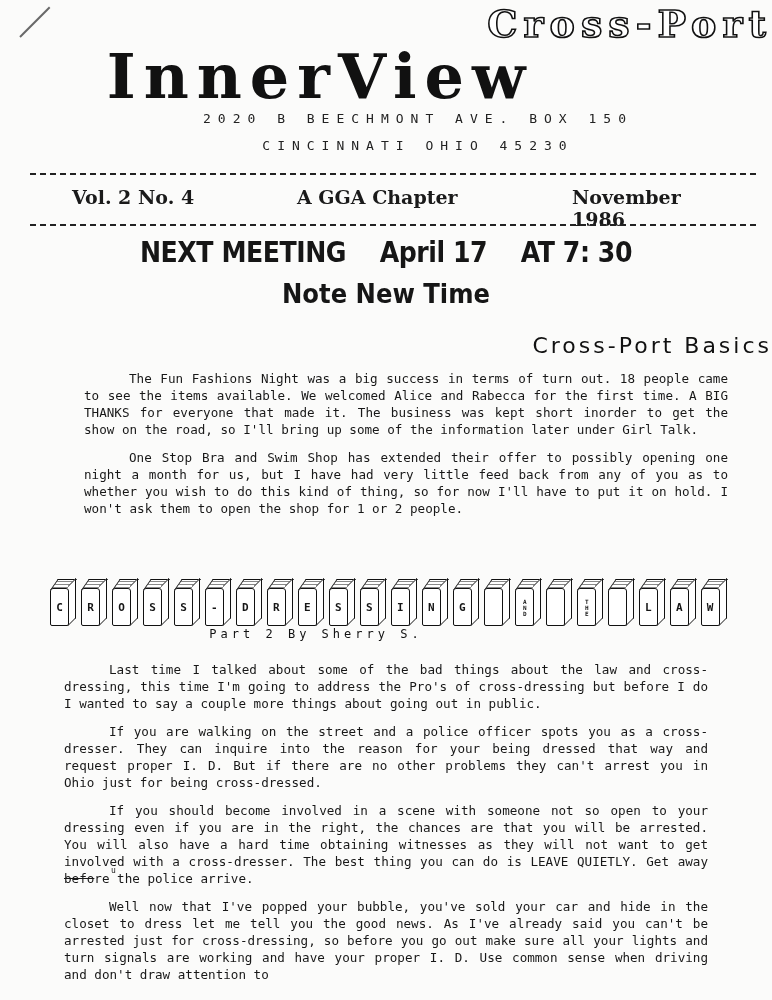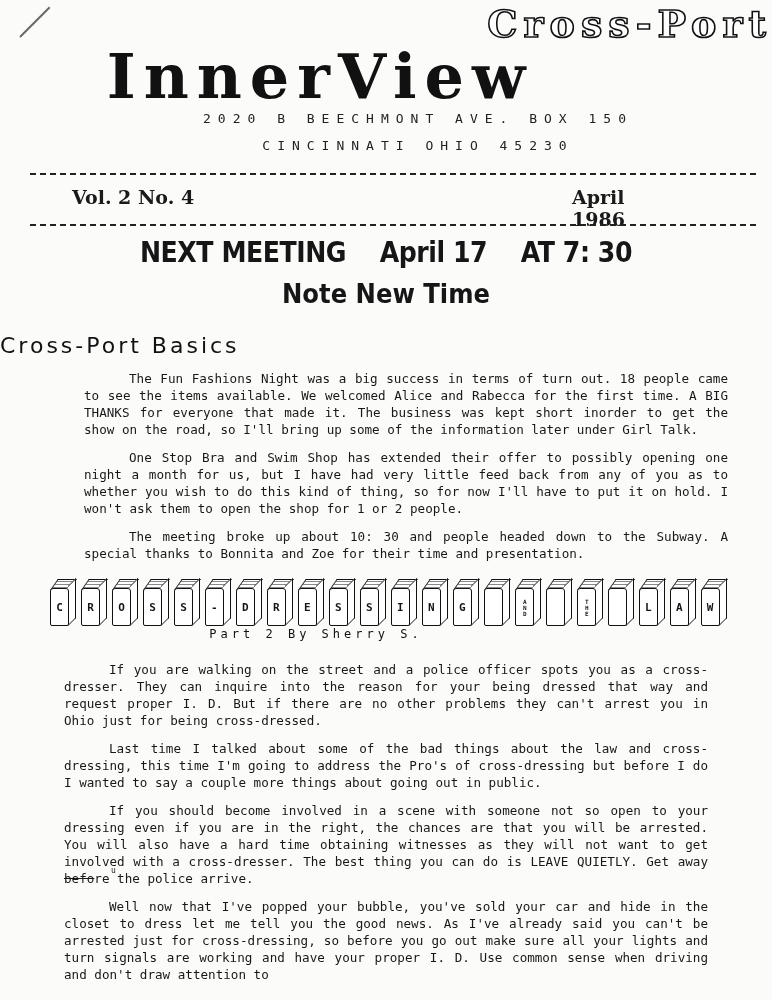--- a/index.html
+++ b/index.html
@@ -54,21 +54,21 @@
     transform: scaleX(0.9); transform-origin: center;
   }
   .meeting span { margin: 0 14px; }
   .note {
     position: absolute; top: 278px; left: 0; width: 772px; text-align: center;
     font-family: "DejaVu Sans", "Liberation Sans", sans-serif;
     font-weight: bold; font-size: 27px;
     transform: scaleX(0.9); transform-origin: center;
   }
   .section-title {
-    position: absolute; top: 333px; left: 0; width: 772px; text-align: left;
+    position: absolute; top: 333px; left: 0; width: 772px; text-align: right;
     font-family: "DejaVu Sans", "Liberation Sans", sans-serif;
     font-size: 22px; letter-spacing: 3px; color: #111;
   }
   .body-text {
     position: absolute; left: 64px; width: 644px;
     font-size: 12.6px; line-height: 17px; color: #181818;
     text-align: justify;
   }
   .body-text p { margin: 0 0 11px 0; text-indent: 45px; }
   .block1 { top: 370px; margin-left: 20px; }
@@ -111,37 +111,37 @@
 <div class="pen-mark"></div>
 
 <div class="masthead-top">Cross-Port</div>
 <div class="masthead-main">InnerView</div>
 <div class="address addr1">2020 B BEECHMONT AVE.  BOX 150</div>
 <div class="address addr2">CINCINNATI  OHIO  45230</div>
 
 <div class="dash dash1"></div>
 <div class="issue-bar">
   <span class="vol">Vol. 2 No. 4</span>
-  <span class="date">April 1986</span>
+  <span class="chapter">A GGA Chapter</span>
+  <span class="date">November 1986</span>
 </div>
 <div class="dash dash2"></div>
 
 <div class="meeting">
   <span>NEXT MEETING</span>
   <span>April 17</span>
   <span>AT 7: 30</span>
 </div>
 <div class="note">Note New Time</div>
 
 <div class="section-title">Cross-Port Basics</div>
 
 <div class="body-text block1">
   <p>The Fun Fashions Night was a big success in terms of turn out.  18 people came to see the items available.  We welcomed Alice and Rabecca for the first time.  A BIG THANKS for everyone that made it.  The business was kept short inorder to get the show on the road,  so I'll bring up some of the information later under Girl Talk.</p>
   <p>One Stop Bra and Swim Shop has extended their offer to possibly opening one night a month for us,  but I have had very little feed back from any of you as to whether you wish to do this kind of thing,  so for now I'll have to put it on hold.  I won't ask them to open the shop for 1 or 2 people.</p>
-  <p>The meeting broke up about 10: 30 and people headed down to the Subway.  A special thanks to Bonnita and Zoe for their time and presentation.</p>
 </div>
 
 <div class="banner" id="banner">
     <div class="book">
       <div class="top"></div>
       <div class="side"></div>
       <div class="spine">C</div>
     </div>
     <div class="book">
       <div class="top"></div>
@@ -245,17 +245,17 @@
     </div>
     <div class="book">
       <div class="top"></div>
       <div class="side"></div>
       <div class="spine">W</div>
     </div>
   </div>
 <div class="byline">Part 2 By Sherry S.</div>
 
 <div class="body-text block2">
+  <p>Last time I talked about some of the bad things about the law and cross-dressing, this time I'm going to address the Pro's of cross-dressing but before I do I wanted to say a couple more things about going out in public.</p>
   <p>If you are walking on the street and a police officer spots you as a cross-dresser. They can inquire into the reason for your being dressed that way and request proper I. D. But if there are no other problems they can't arrest you in Ohio just for being cross-dressed.</p>
-  <p>Last time I talked about some of the bad things about the law and cross-dressing, this time I'm going to address the Pro's of cross-dressing but before I do I wanted to say a couple more things about going out in public.</p>
   <p><span>If you should become involved in a scene with someone not so open to your dressing even if you are in the right,  the chances are that you will be arrested.  You will also have a hard time obtaining witnesses as they will not want to get involved with a cross-dresser.</span> <span>The best thing you can do is LEAVE QUIETLY.  Get away </span><span class="insert"><sup>u</sup><span class="strike">befo</span></span><span>re the police arrive.</span></p>
   <p>Well now that I've popped your bubble,  you've sold your car and hide in the closet to dress let me tell you the good news.  As I've already said you can't be arrested just for cross-dressing,  so before you go out make sure all your lights and turn signals are working and have your proper I. D.  Use common sense when driving and don't draw attention to</p>
 </div>
 
 </body></html>

